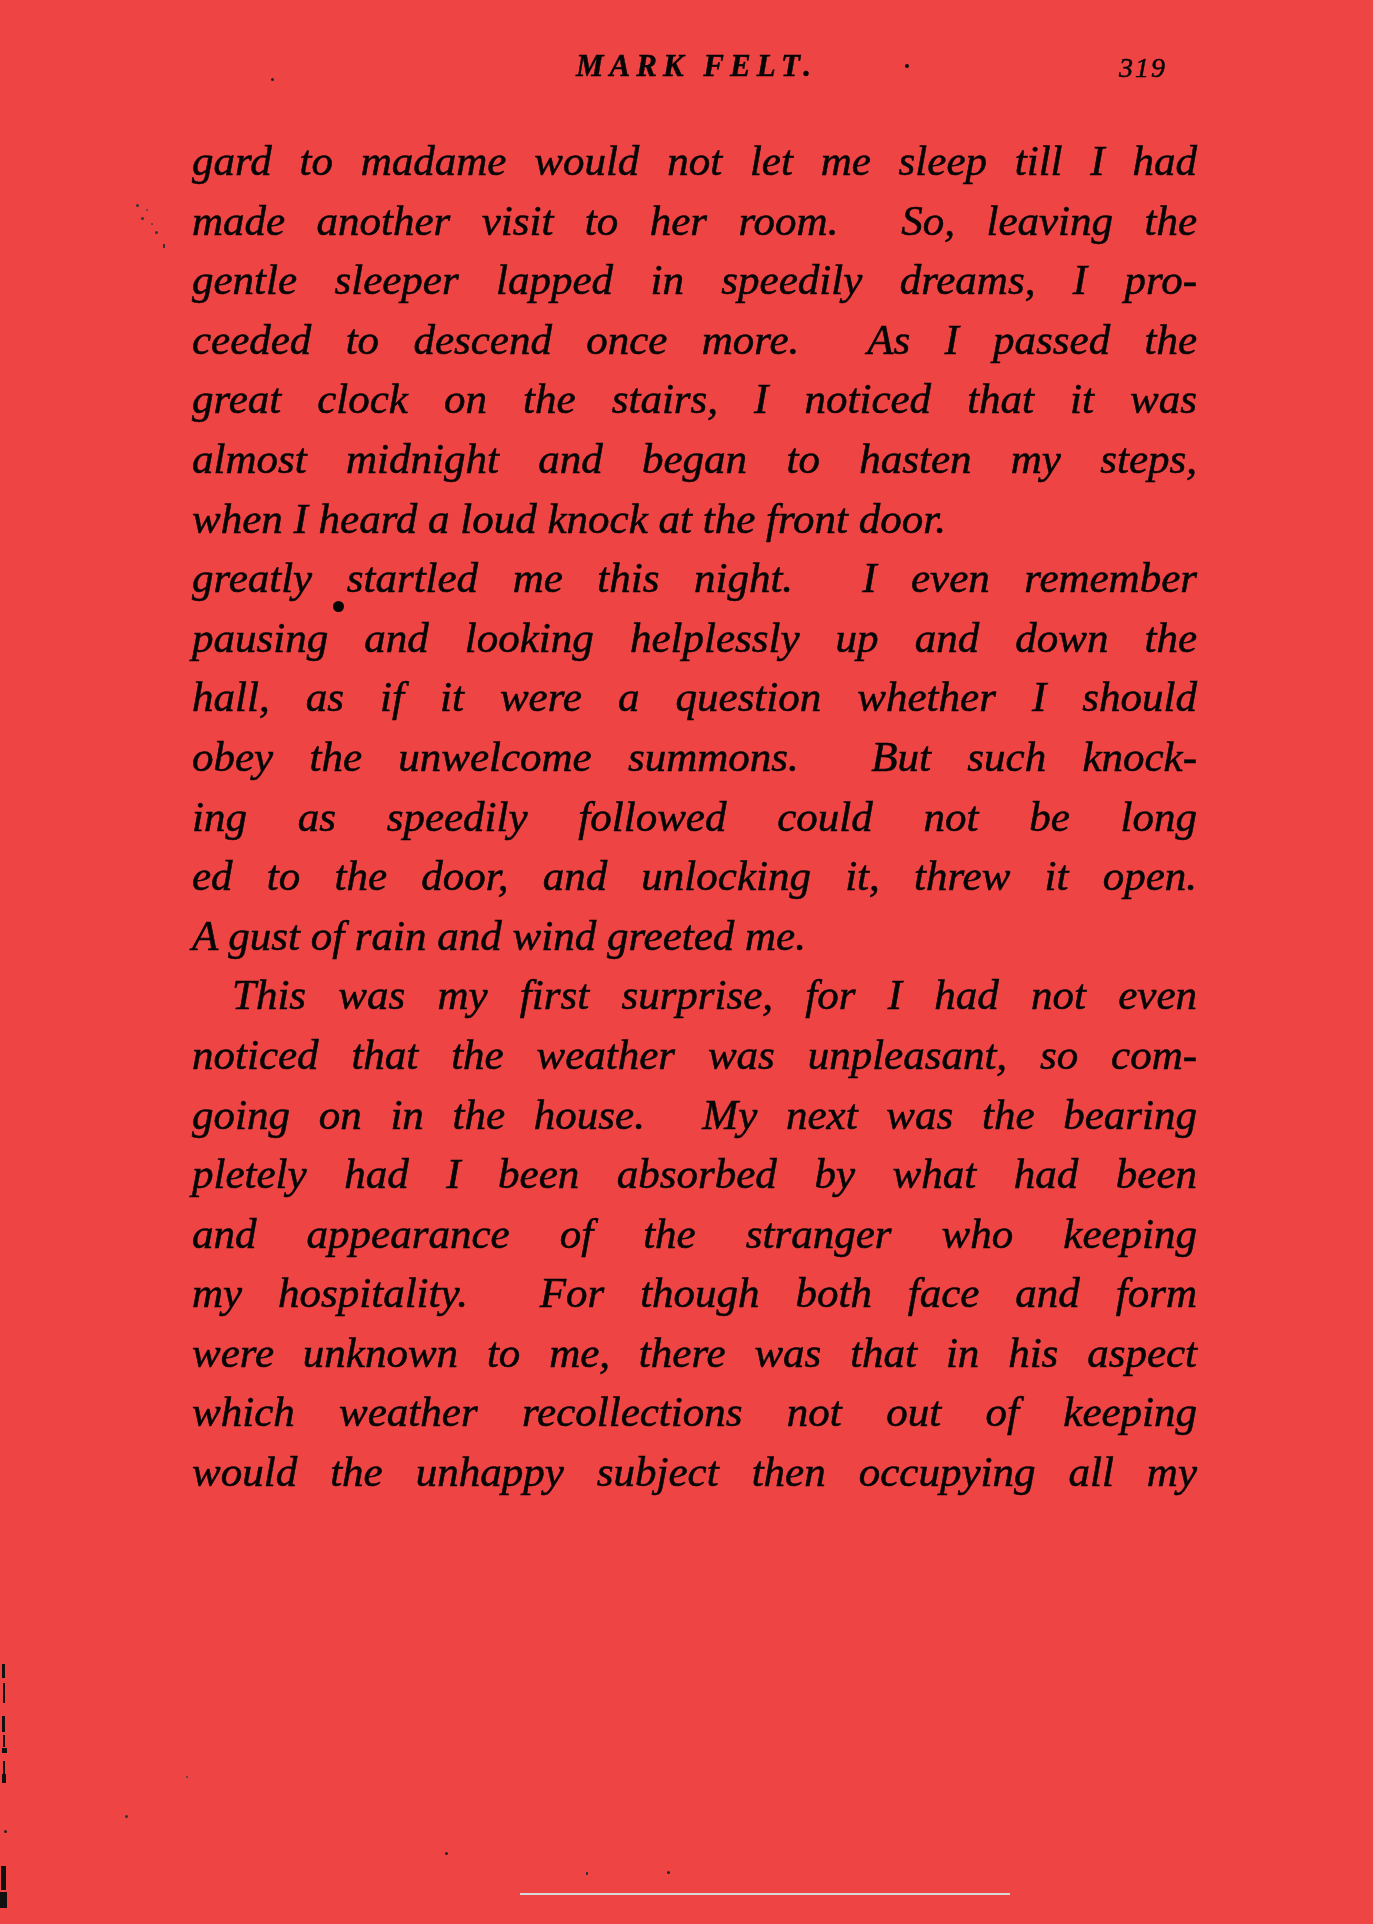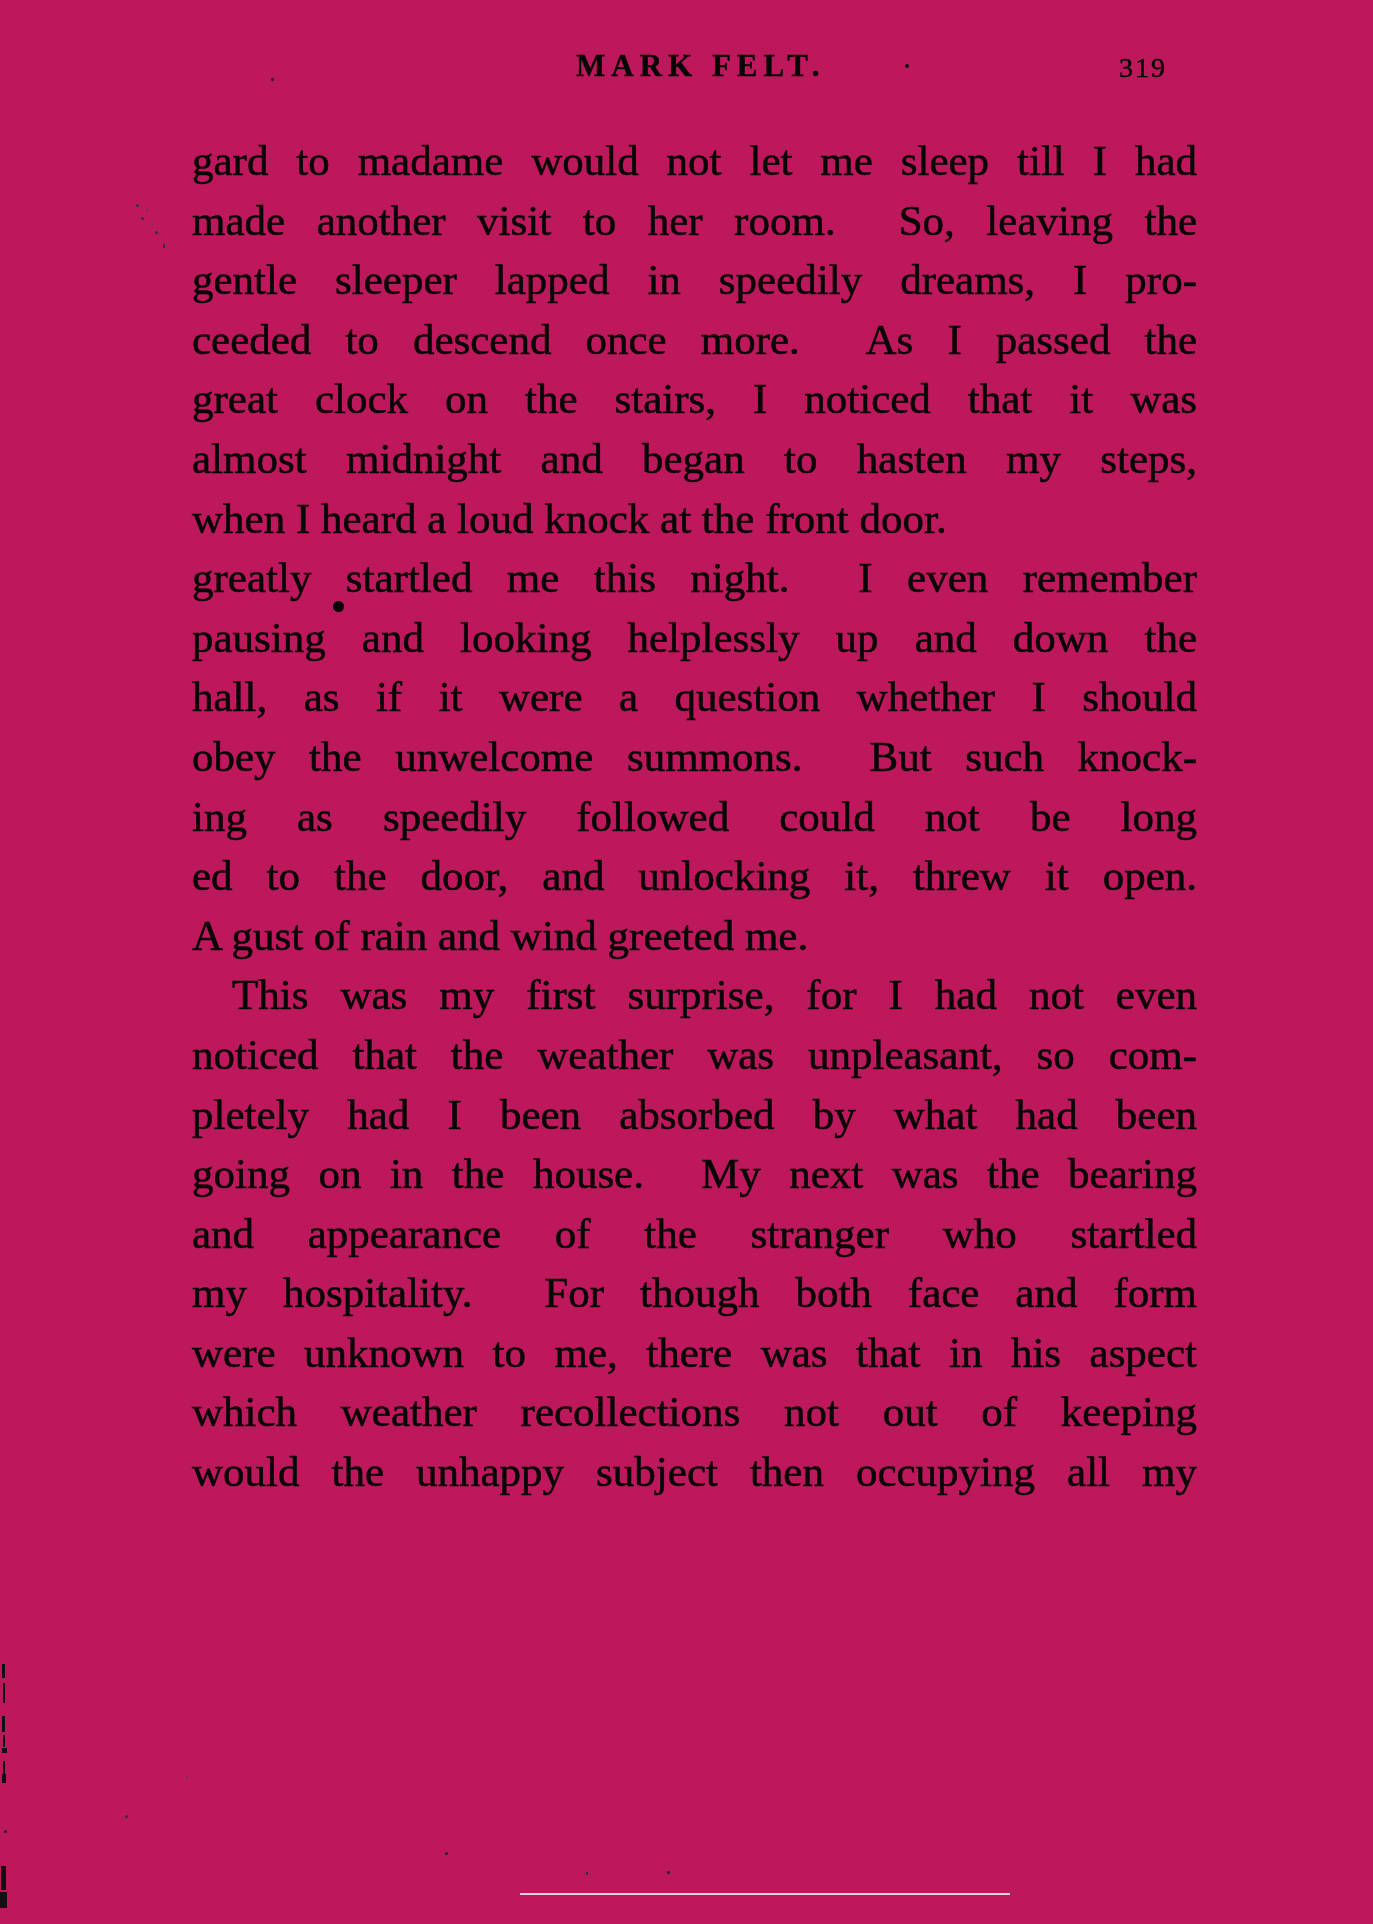--- a/index.html
+++ b/index.html
@@ -11,21 +11,22 @@
     position: relative;
     width: 1373px;
     height: 1924px;
     overflow: hidden;
     font-family: "Liberation Serif", "DejaVu Serif", serif;
     color: #060606;
   }
   .page {
     position: absolute;
     inset: 0;
-    background: #be185d;
+    background: #ef4444;
+    font-style: italic;
   }
   .header-title {
     position: absolute;
     left: 576px;
     top: 50px;
     font-size: 31px;
     font-weight: bold;
     letter-spacing: 6px;
     line-height: 31px;
     white-space: nowrap;
@@ -84,23 +85,23 @@
       <div class="line flush">when I heard a loud knock at the front door.</div>
       <div class="line">greatly startled me this night.  I even remember</div>
       <div class="line">pausing and looking helplessly up and down the</div>
       <div class="line">hall, as if it were a question whether I should</div>
       <div class="line">obey the unwelcome summons.  But such knock-</div>
       <div class="line">ing as speedily followed could not be long</div>
       <div class="line">ed to the door, and unlocking it, threw it open.</div>
       <div class="line flush">A gust of rain and wind greeted me.</div>
       <div class="line indent">This was my first surprise, for I had not even</div>
       <div class="line">noticed that the weather was unpleasant, so com-</div>
+      <div class="line">going on in the house.  My next was the bearing</div>
       <div class="line">pletely had I been absorbed by what had been</div>
-      <div class="line">going on in the house.  My next was the bearing</div>
-      <div class="line">and appearance of the stranger who startled</div>
+      <div class="line">and appearance of the stranger who keeping</div>
       <div class="line">my hospitality.  For though both face and form</div>
       <div class="line">were unknown to me, there was that in his aspect</div>
       <div class="line">which weather recollections not out of keeping</div>
       <div class="line">would the unhappy subject then occupying all my</div>
     </div>
 
   <div id="artifacts">
       <div class="artifact round" style="left: 271px; top: 78px; width: 3px; height: 3px; background: rgb(34, 34, 34);"></div>
       <div class="artifact round" style="left: 905px; top: 64px; width: 4px; height: 4px; background: rgb(17, 17, 17);"></div>
       <div class="artifact round" style="left: 333px; top: 601px; width: 11px; height: 11px; background: rgb(6, 6, 6);"></div>

